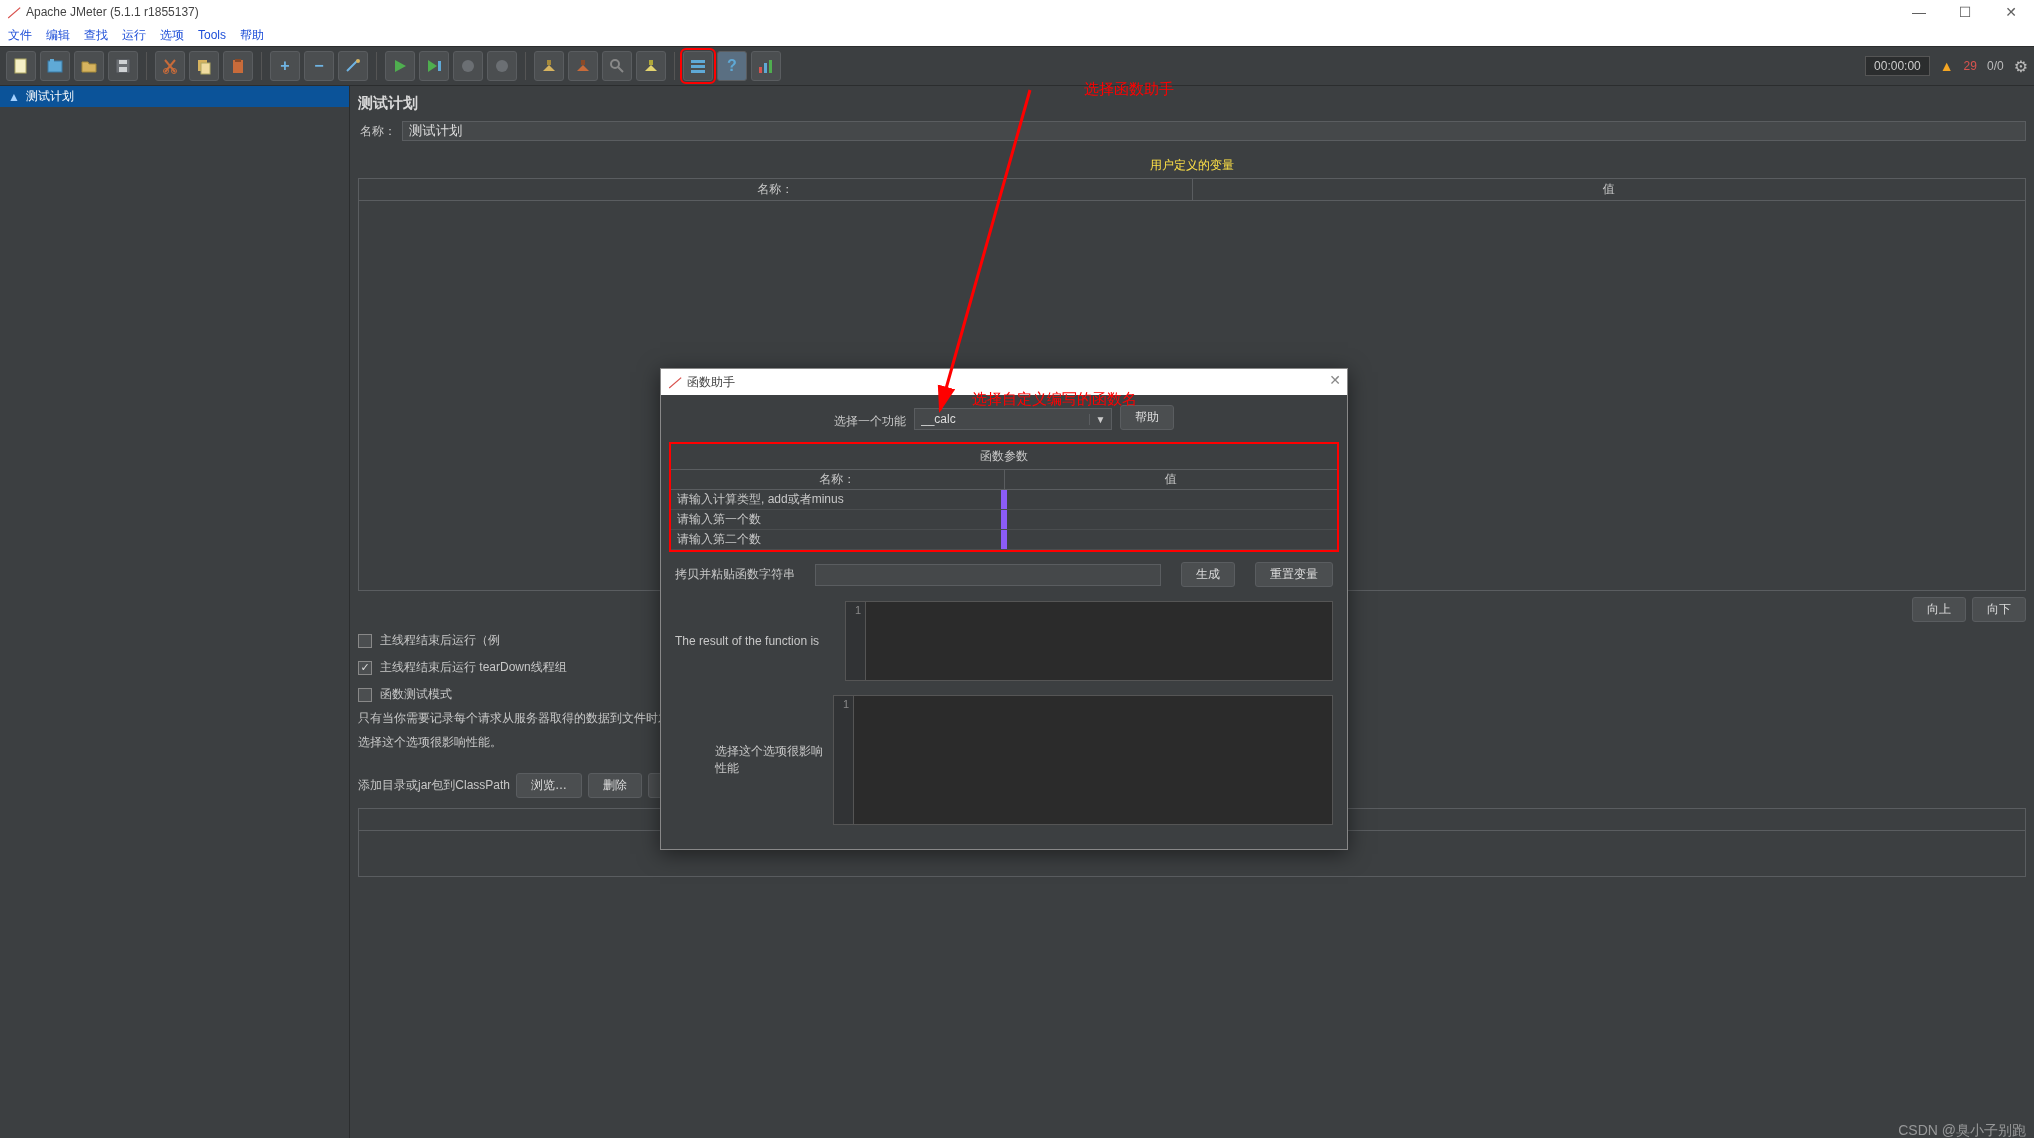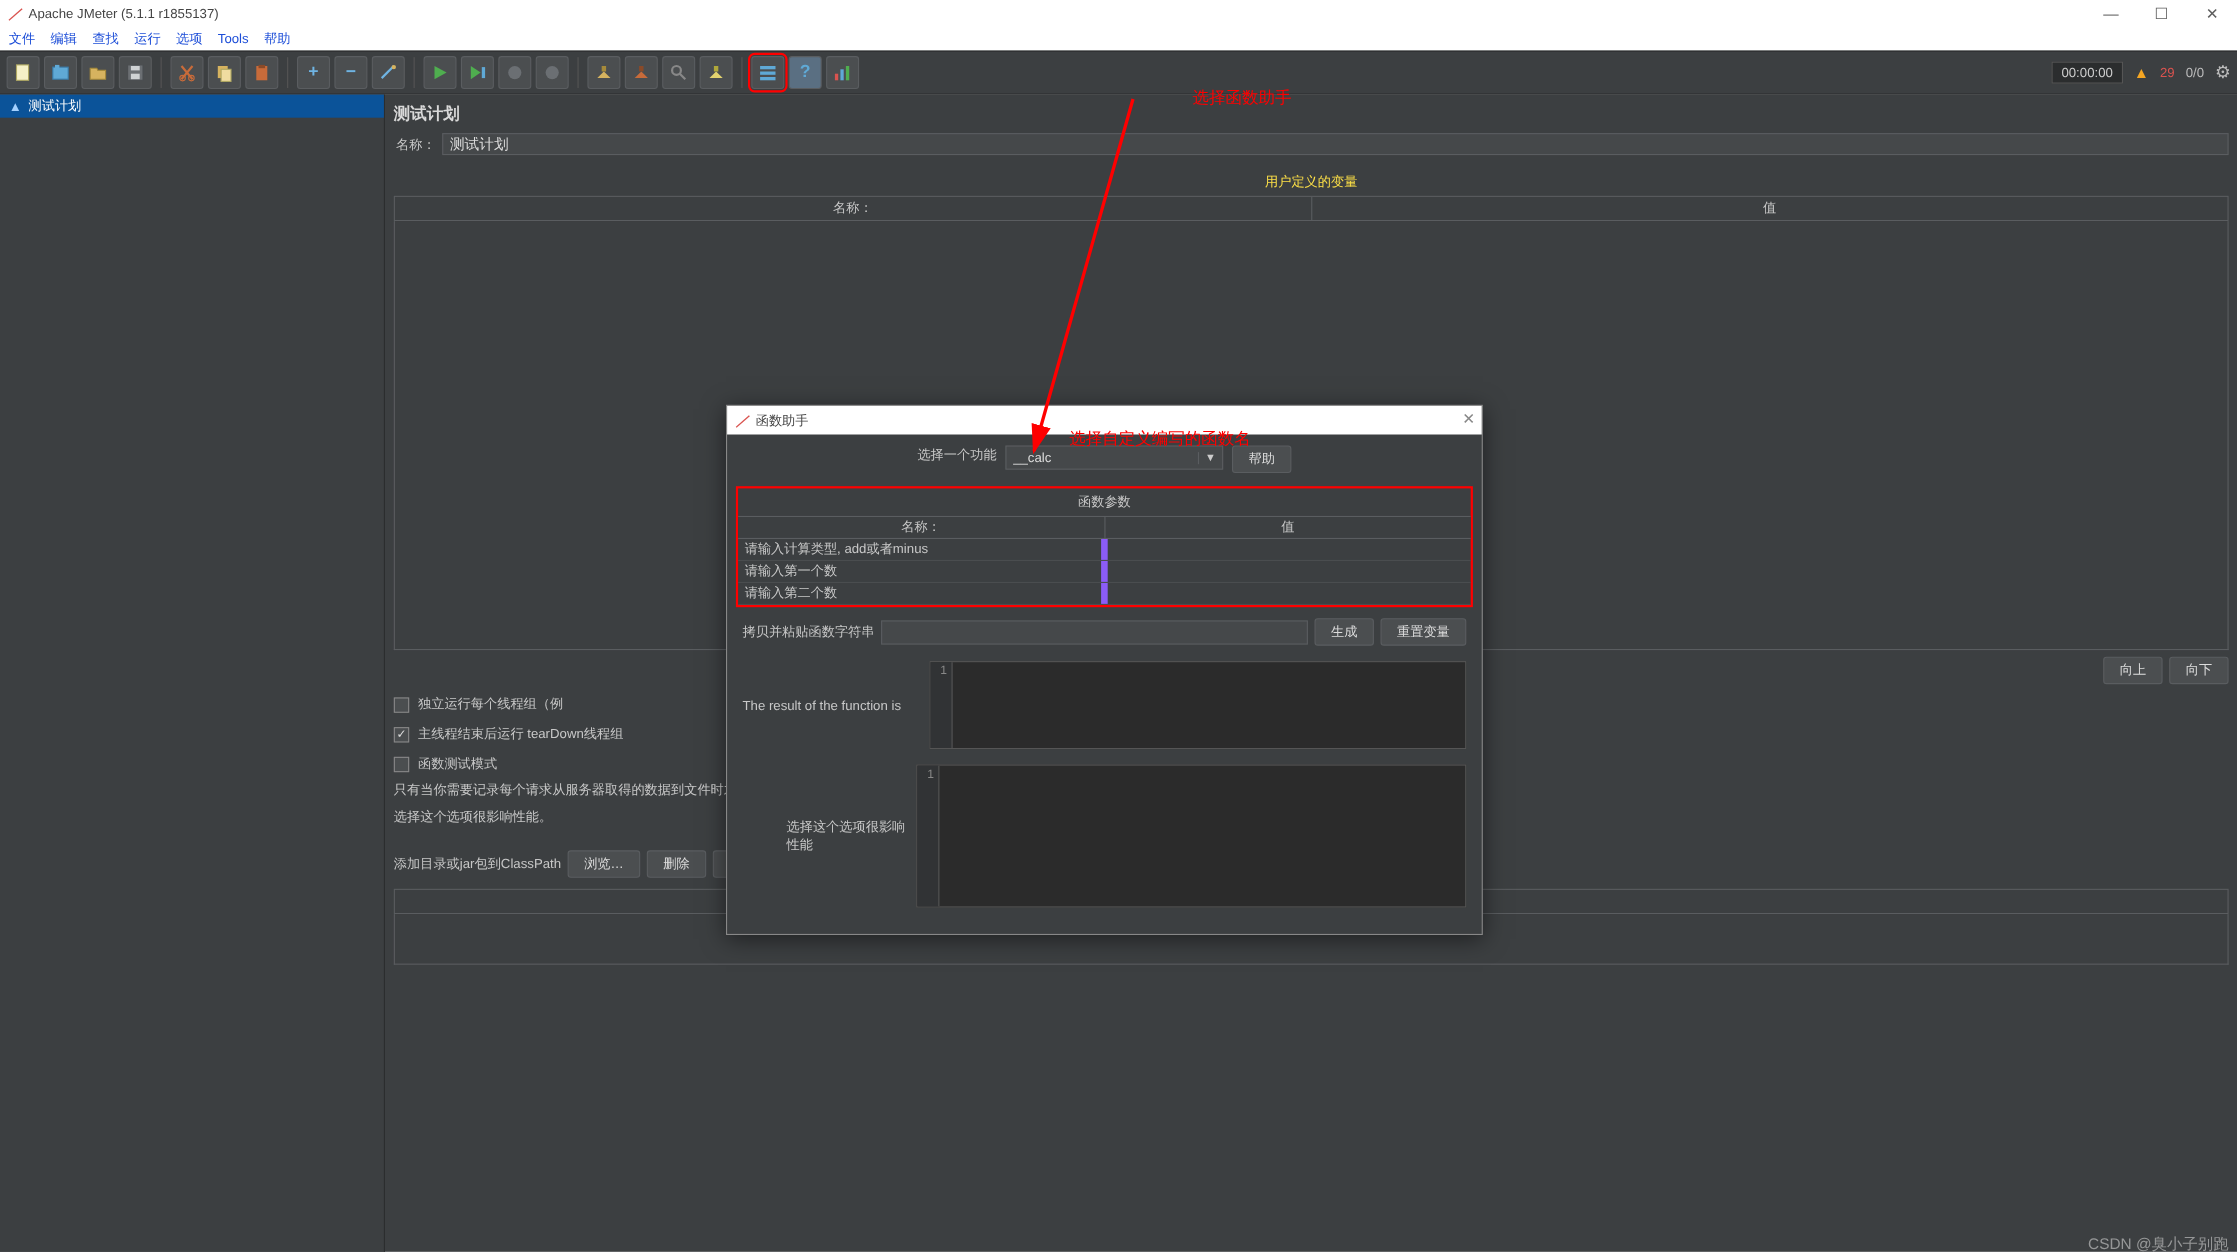--- a/index.html
+++ b/index.html
@@ -53,35 +53,35 @@
   .classpath-row { display: flex; align-items: center; gap: 6px; margin-top: 22px; }
   .lib-bar { margin-top: 10px; border: 1px solid #5a5d60; padding: 2px; text-align: center; color: #c8c8c8; }
   .lib-empty { border: 1px solid #5a5d60; border-top: none; height: 46px; background: #3c3f41; }
 
   
   .dialog { position: absolute; left: 660px; top: 368px; width: 688px; background: #3c3f41; border: 1px solid #888; box-shadow: 0 4px 20px rgba(0,0,0,0.5); }
   .dlg-title { height: 26px; background: #fff; display: flex; align-items: center; padding: 0 8px; color: #444; font-size: 12px; position: relative; }
   .dlg-title .feather { color: #d9534f; font-style: italic; font-weight: bold; margin-right: 6px; }
   .dlg-close { position: absolute; right: 6px; top: 3px; color: #888; font-size: 14px; }
   .dlg-body { padding: 10px 14px; }
-  .dlg-row { display: flex; align-items: flex-start; justify-content: center; gap: 8px; margin-bottom: 12px; }
+  .dlg-row { display: flex; align-items: flex-end; justify-content: center; gap: 8px; margin-bottom: 12px; }
   .select { display: flex; align-items: center; background: #45484a; border: 1px solid #5a5d60; height: 22px; width: 198px; }
   .select input { flex: 1; background: transparent; border: none; color: #ddd; padding: 0 6px; font-size: 12px; outline: none; }
   .select .arrow { width: 22px; text-align: center; border-left: 1px solid #5a5d60; color: #ccc; font-size: 10px; }
 
   .red-box { border: 2px solid #f00; padding: 0; margin: 0 -6px 10px -6px; }
   .param-title { text-align: center; padding: 4px; color: #c8c8c8; }
   .param-head { display: flex; background: #3c3f41; border-top: 1px solid #5a5d60; border-bottom: 1px solid #5a5d60; }
   .param-head div { flex: 1; text-align: center; padding: 1px; border-right: 1px solid #5a5d60; }
   .param-head div:last-child { border-right: none; }
   .param-row { display: flex; border-bottom: 1px solid #4a4d4f; }
   .param-row div { flex: 1; padding: 1px 6px; border-right: 6px solid #8b5cf6; color: #c8c8c8; }
   .param-row div:last-child { border-right: none; }
 
-  .dlg-gen-row { display: flex; align-items: center; gap: 6px; margin: 6px 0 14px 0; }
+  .dlg-gen-row { display: flex; align-items: center; gap: 20px; margin: 6px 0 14px 0; }
   .dlg-gen-row .inp { flex: 1; background: #45484a; border: 1px solid #5a5d60; height: 22px; }
   .result-block { display: flex; align-items: center; gap: 10px; margin-bottom: 14px; }
   .result-block .lbl { width: 160px; text-align: left; color: #c8c8c8; }
   .code-like { position: relative; background: #2b2b2b; border: 1px solid #555; height: 80px; flex: 1; }
   .code-like .gutter { position: absolute; left: 0; top: 0; bottom: 0; width: 20px; background: #313335; border-right: 1px solid #555; color: #888; font-size: 11px; text-align: right; padding: 2px 4px 0 0; }
 
   
   .annotation { position: absolute; color: #f00; font-size: 15px; font-weight: normal; pointer-events: none; }
   svg.arrow-svg { position: absolute; left: 0; top: 0; pointer-events: none; }
 
@@ -259,21 +259,21 @@
     </div>
     <div class="var-table-body"></div>
 
     <div class="bottom-buttons">
       <button class="btn">向上</button>
       <button class="btn">向下</button>
     </div>
 
     <div class="checkbox-row">
       <span class="chk"></span>
-      <span>独立运行每个线程组（例</span>
+      <span>主线程结束后运行（例</span>
     </div>
     <div class="checkbox-row">
       <span class="chk">✓</span>
       <span>主线程结束后运行 tearDown线程组</span>
     </div>
     <div class="checkbox-row">
       <span class="chk"></span>
       <span>函数测试模式</span>
     </div>
 

